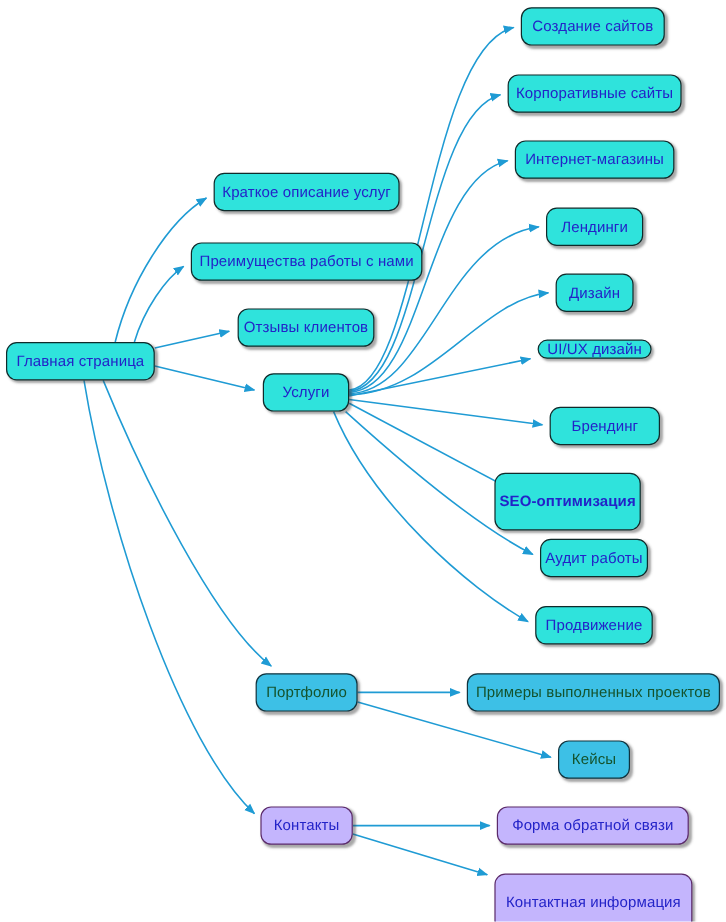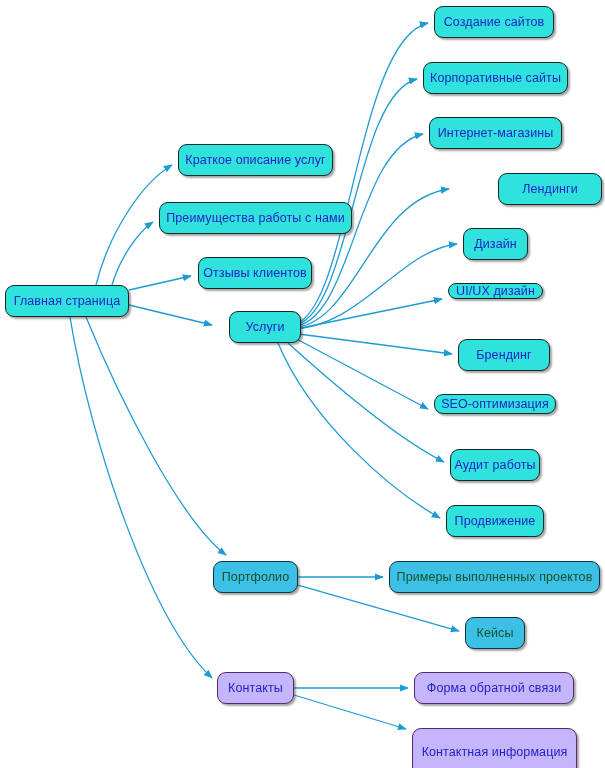--- a/index.html
+++ b/index.html
@@ -55,45 +55,45 @@
       </div>
       <div class="node cyan" style="left: 178px; top: 144px; width: 155px; height: 32px;">
         <span>Краткое описание услуг</span>
       </div>
       <div class="node cyan" style="left: 159px; top: 202px; width: 193px; height: 32px;">
         <span>Преимущества работы с нами</span>
       </div>
       <div class="node cyan" style="left: 198px; top: 257px; width: 114px; height: 32px;">
         <span>Отзывы клиентов</span>
       </div>
-      <div class="node cyan" style="left: 219px; top: 311px; width: 72px; height: 32px; margin-left: 10px;">
+      <div class="node cyan" style="left: 219px; top: 311px; width: 72px; height: 32px;">
         <span>Услуги</span>
       </div>
       <div class="node cyan" style="left: 434px; top: 6px; width: 120px; height: 32px;">
         <span>Создание сайтов</span>
       </div>
       <div class="node cyan" style="left: 423px; top: 62px; width: 145px; height: 32px;">
         <span>Корпоративные сайты</span>
       </div>
       <div class="node cyan" style="left: 429px; top: 117px; width: 133px; height: 32px;">
         <span>Интернет-магазины</span>
       </div>
-      <div class="node cyan" style="left: 455px; top: 173px; width: 104px; height: 32px; margin-left: 43px;">
+      <div class="node cyan" style="left: 455px; top: 173px; width: 81px; height: 32px;">
         <span>Лендинги</span>
       </div>
       <div class="node cyan" style="left: 463px; top: 228px; width: 65px; height: 32px;">
         <span>Дизайн</span>
       </div>
       <div class="node cyan" style="left: 448px; top: 283px; width: 95px; height: 16px;">
         <span>UI/UX дизайн</span>
       </div>
       <div class="node cyan" style="left: 458px; top: 339px; width: 92px; height: 32px;">
         <span>Брендинг</span>
       </div>
-      <div class="node cyan" style="left: 434px; top: 394px; width: 122px; height: 20px;">
+      <div class="node cyan" style="left: 412px; top: 394px; width: 122px; height: 48px; font-weight: bold;">
         <span>SEO-оптимизация</span>
       </div>
       <div class="node cyan" style="left: 450px; top: 449px; width: 90px; height: 32px;">
         <span>Аудит работы</span>
       </div>
       <div class="node cyan" style="left: 446px; top: 505px; width: 98px; height: 32px;">
         <span>Продвижение</span>
       </div>
       <div class="node blue" style="left: 213px; top: 561px; width: 85px; height: 32px;">
         <span>Портфолио</span>

